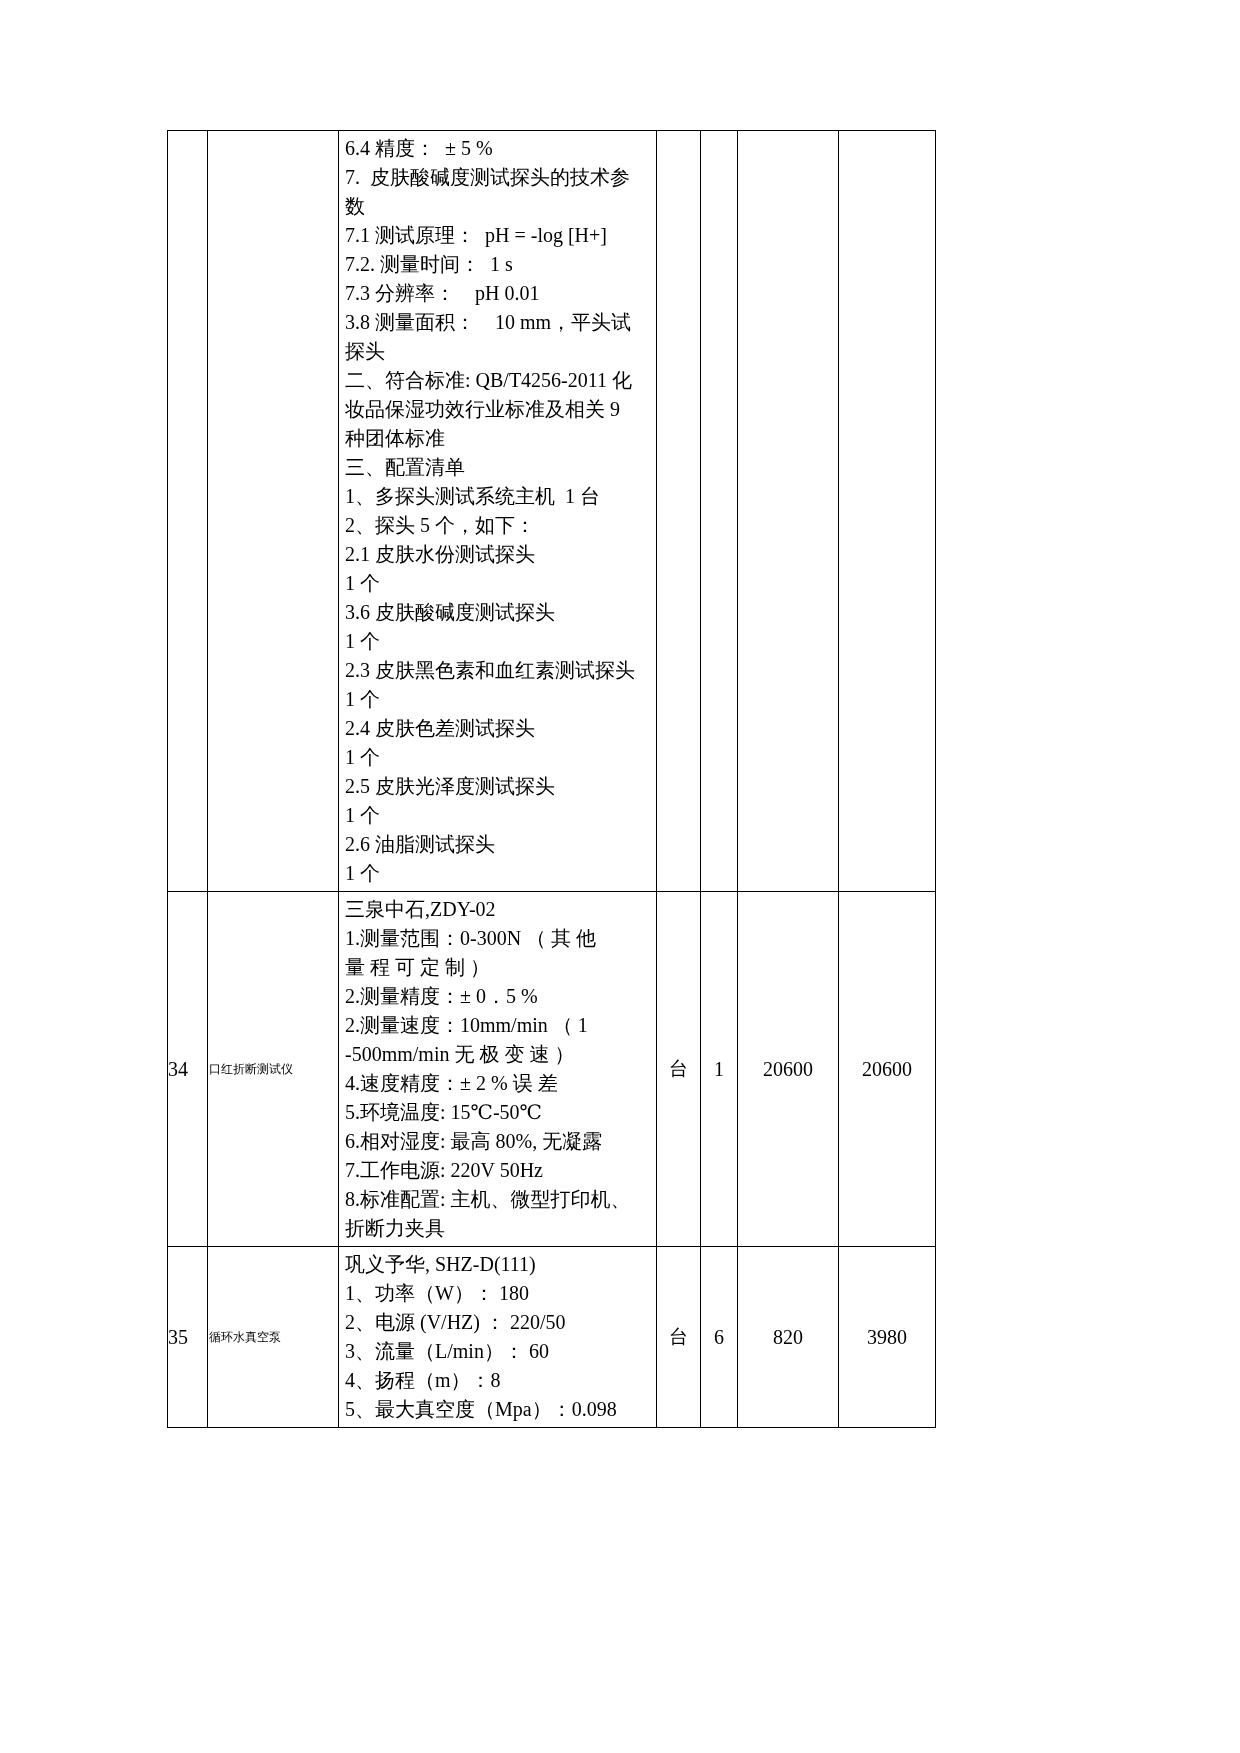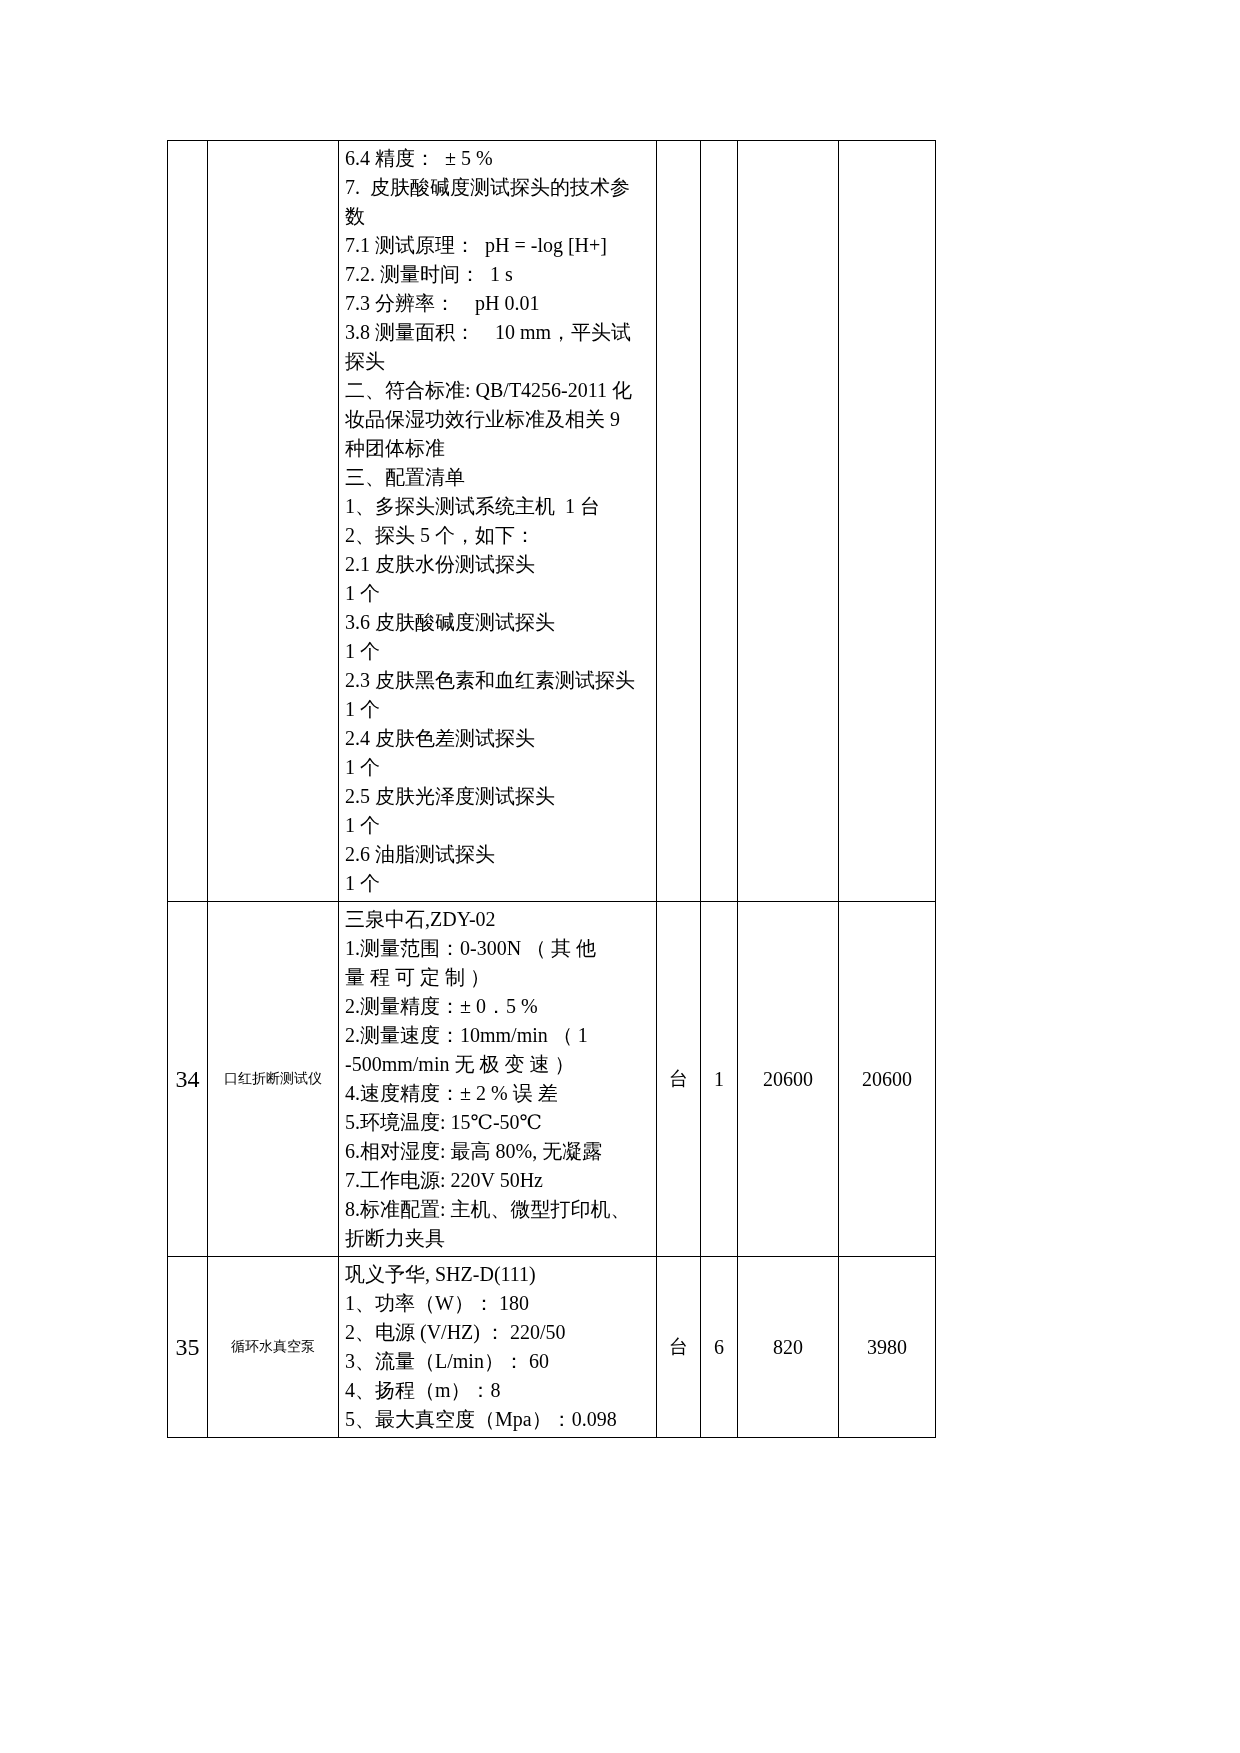--- a/index.html
+++ b/index.html
@@ -14,33 +14,33 @@
   .page {
     position: relative;
     width: 1240px;
     height: 1753px;
     background: #ffffff;
     overflow: hidden;
   }
   table.doc-table {
     position: absolute;
     left: 167px;
-    top: 140px;
+    top: 130px;
     width: 768px;
     border-collapse: collapse;
     table-layout: fixed;
     padding-left: 46px;
   }
   table.doc-table td {
     border: 1px solid #000000;
     vertical-align: middle;
     overflow: hidden;
   }
-  .c-no    { text-align: center; font-size: 24px; }
-  .c-name  { text-align: center; font-size: 14px; padding: 0 1px; font-family: Liberation Mono, monospace; }
+  .c-no    { text-align: left; font-size: 20px; }
+  .c-name  { text-align: left; font-size: 12px; padding: 0 1px; font-family: Liberation Mono, monospace; }
   .c-desc  { vertical-align: top; padding: 3px 6px; font-size: 20px; text-align: left; }
   .c-unit  { text-align: center; font-size: 19px; }
   .c-qty   { text-align: center; font-size: 20px; }
   .c-price { text-align: center; font-size: 20px; }
   .c-total { text-align: center; font-size: 20px; }
   .desc-line {
     line-height: 29px;
     min-height: 29px;
     white-space: pre-wrap;
     word-break: break-all;

